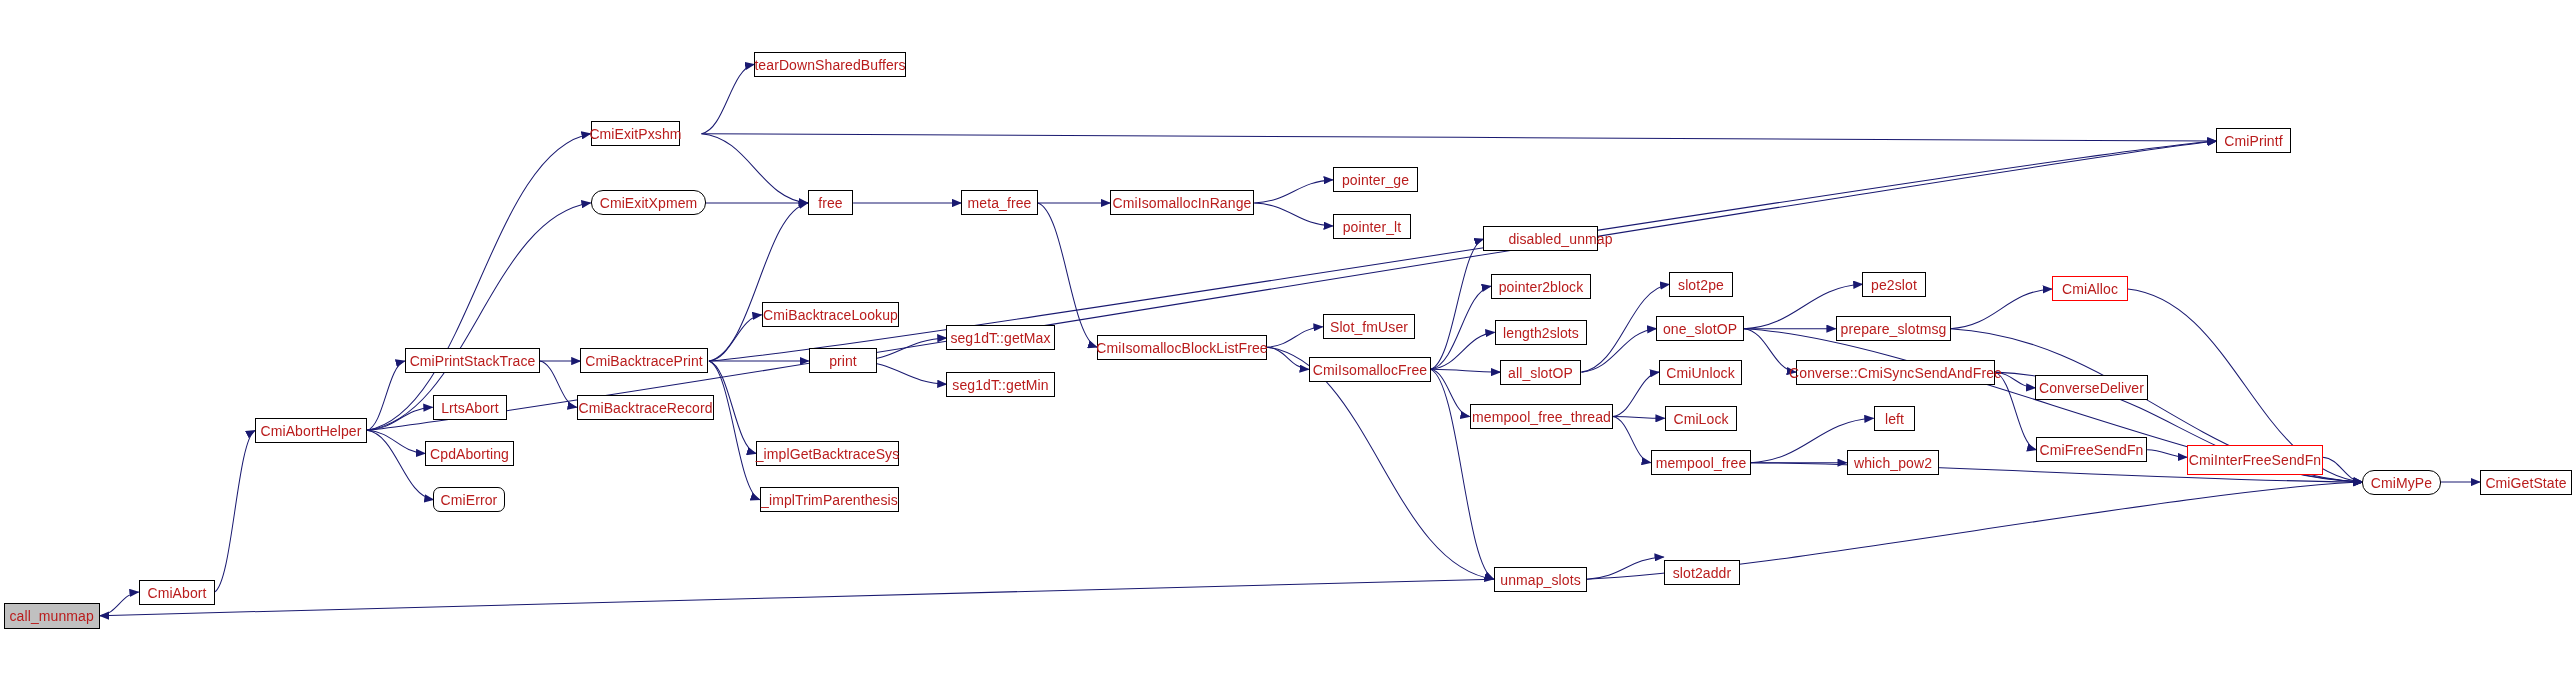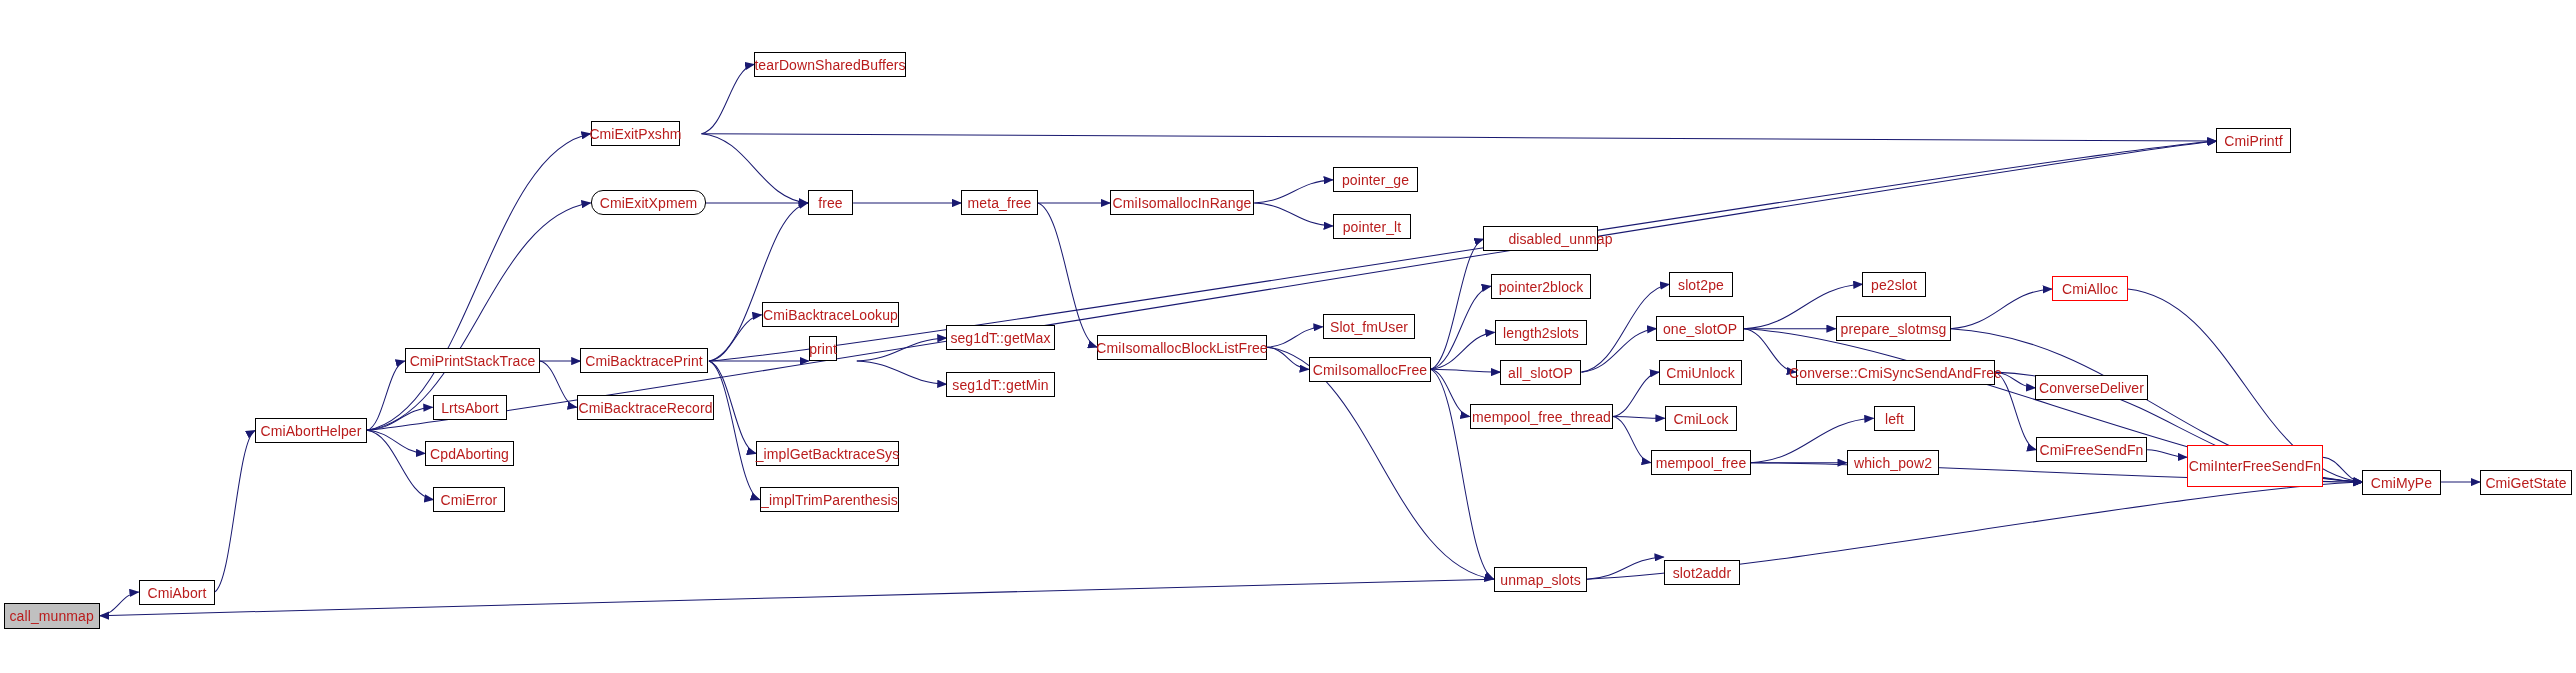--- a/index.html
+++ b/index.html
@@ -103,29 +103,29 @@
         <path d="M2641,521.5 C2659.9,521.5 2664.1,521.5 2683,521.5" marker-end="url(#arrow)"></path>
       </g>
   </svg>
   <div id="node-layer">
       <div class="node filled" style="left: 3.7px; top: 603px; width: 96px; height: 26px;">call_munmap</div>
       <div class="node" style="left: 139px; top: 580px; width: 76px; height: 25px;">CmiAbort</div>
       <div class="node" style="left: 255px; top: 418px; width: 112px; height: 25px;">CmiAbortHelper</div>
       <div class="node" style="left: 405px; top: 348px; width: 135px; height: 25px;">CmiPrintStackTrace</div>
       <div class="node" style="left: 433px; top: 395px; width: 74px; height: 25px;">LrtsAbort</div>
       <div class="node" style="left: 425px; top: 441px; width: 89px; height: 25px;">CpdAborting</div>
-      <div class="node" style="left: 433px; top: 487px; width: 72px; height: 25px;">CmiError</div>
+      <div class="node" style="left: 433px; top: 487px; width: 72px; height: 25px; border-radius: 7px;">CmiError</div>
       <div class="node" style="left: 591px; top: 121px; width: 89px; height: 25px;">CmiExitPxshm</div>
       <div class="node" style="left: 591px; top: 190px; width: 115px; height: 25px; border-radius: 12px;">CmiExitXpmem</div>
       <div class="node" style="left: 580px; top: 348px; width: 128px; height: 25px;">CmiBacktracePrint</div>
       <div class="node" style="left: 577px; top: 395px; width: 137px; height: 25px;">CmiBacktraceRecord</div>
       <div class="node" style="left: 754px; top: 52px; width: 152px; height: 25px;">tearDownSharedBuffers</div>
       <div class="node" style="left: 808px; top: 190px; width: 45px; height: 25px;">free</div>
       <div class="node" style="left: 762px; top: 302px; width: 137px; height: 25px;">CmiBacktraceLookup</div>
-      <div class="node" style="left: 809px; top: 336px; width: 28px; height: 25px;">print</div>
+      <div class="node" style="left: 809px; top: 348px; width: 68px; height: 25px;">print</div>
       <div class="node" style="left: 756px; top: 441px; width: 143px; height: 25px;">_implGetBacktraceSys</div>
       <div class="node" style="left: 760px; top: 487px; width: 139px; height: 25px;">_implTrimParenthesis</div>
       <div class="node" style="left: 961px; top: 190px; width: 77px; height: 25px;">meta_free</div>
       <div class="node" style="left: 946px; top: 325px; width: 109px; height: 25px;">seg1dT::getMax</div>
       <div class="node" style="left: 946px; top: 372px; width: 109px; height: 25px;">seg1dT::getMin</div>
       <div class="node" style="left: 1110px; top: 190px; width: 144px; height: 25px;">CmiIsomallocInRange</div>
       <div class="node" style="left: 1097px; top: 335px; width: 170px; height: 25px;">CmiIsomallocBlockListFree</div>
       <div class="node" style="left: 1333px; top: 167px; width: 85px; height: 25px;">pointer_ge</div>
       <div class="node" style="left: 1333px; top: 214px; width: 78px; height: 25px;">pointer_lt</div>
       <div class="node" style="left: 1323px; top: 314px; width: 92px; height: 25px;">Slot_fmUser</div>
@@ -143,19 +143,19 @@
       <div class="node" style="left: 1651px; top: 450px; width: 100px; height: 25px;">mempool_free</div>
       <div class="node" style="left: 1664px; top: 560px; width: 76px; height: 25px;">slot2addr</div>
       <div class="node" style="left: 1862px; top: 272px; width: 64px; height: 25px;">pe2slot</div>
       <div class="node" style="left: 1836px; top: 316px; width: 115px; height: 25px;">prepare_slotmsg</div>
       <div class="node" style="left: 1796px; top: 360px; width: 199px; height: 25px;">Converse::CmiSyncSendAndFree</div>
       <div class="node" style="left: 1874px; top: 406px; width: 41px; height: 25px;">left</div>
       <div class="node" style="left: 1847px; top: 450px; width: 92px; height: 25px;">which_pow2</div>
       <div class="node red" style="left: 2052px; top: 276px; width: 76px; height: 25px;">CmiAlloc</div>
       <div class="node" style="left: 2035px; top: 375px; width: 113px; height: 25px;">ConverseDeliver</div>
       <div class="node" style="left: 2036px; top: 437px; width: 111px; height: 25px;">CmiFreeSendFn</div>
-      <div class="node red" style="left: 2187px; top: 445px; width: 136px; height: 42px;">CmiInterFreeSendFn</div>
+      <div class="node red" style="left: 2187px; top: 445px; width: 136px; height: 30px;">CmiInterFreeSendFn</div>
       <div class="node" style="left: 2216px; top: 128px; width: 75px; height: 25px;">CmiPrintf</div>
-      <div class="node" style="left: 2362px; top: 470px; width: 79px; height: 25px;">CmiMyPe</div>
+      <div class="node" style="left: 2362px; top: 470px; width: 79px; height: 25px; border-radius: 12px;">CmiMyPe</div>
       <div class="node" style="left: 2480px; top: 470px; width: 92px; height: 25px;">CmiGetState</div>
     </div>
 </div>
 
 
 </body></html>

